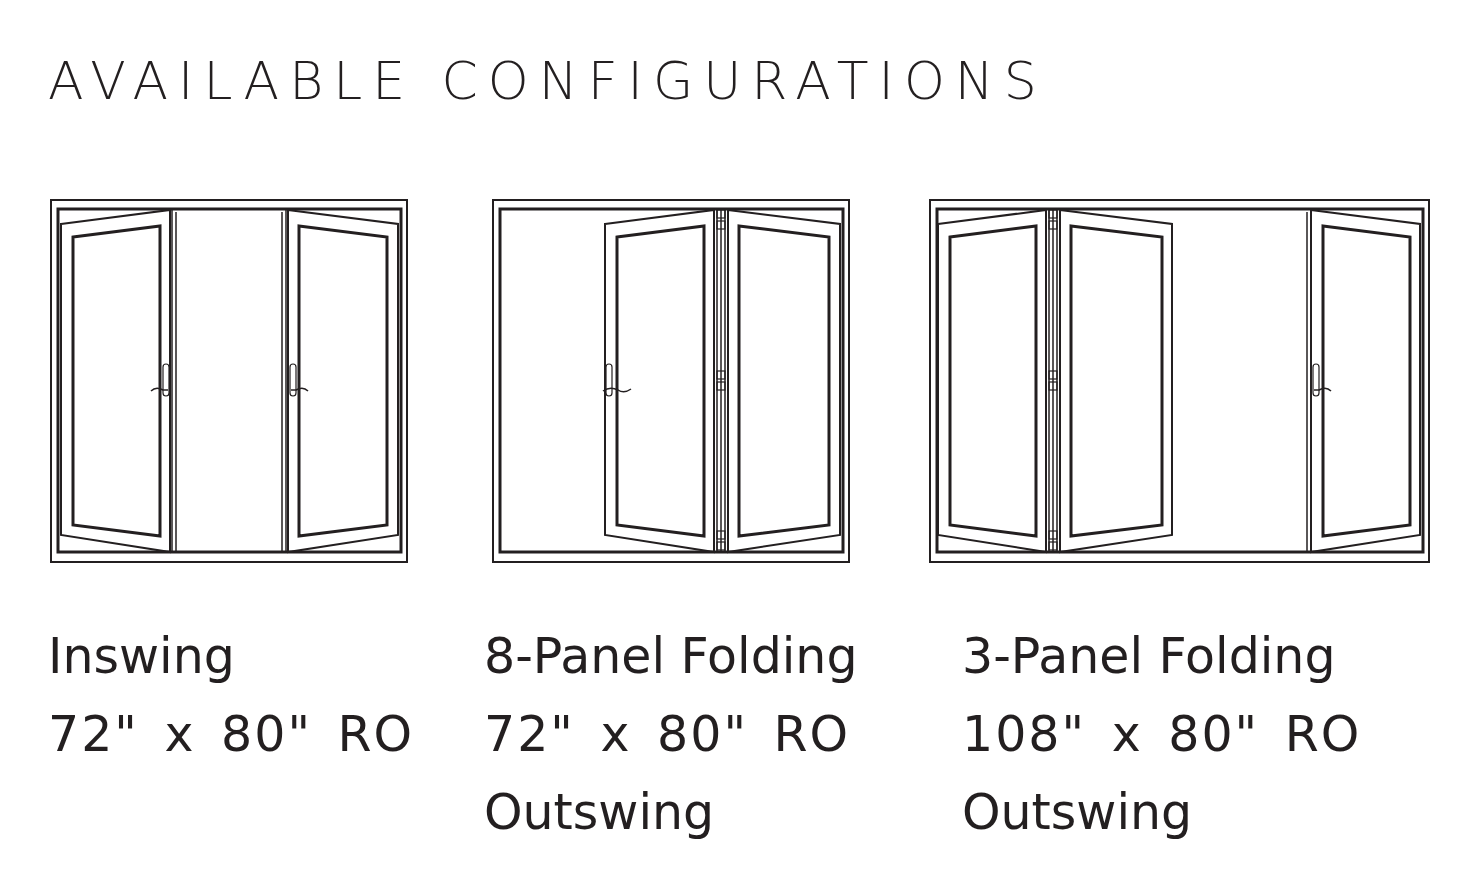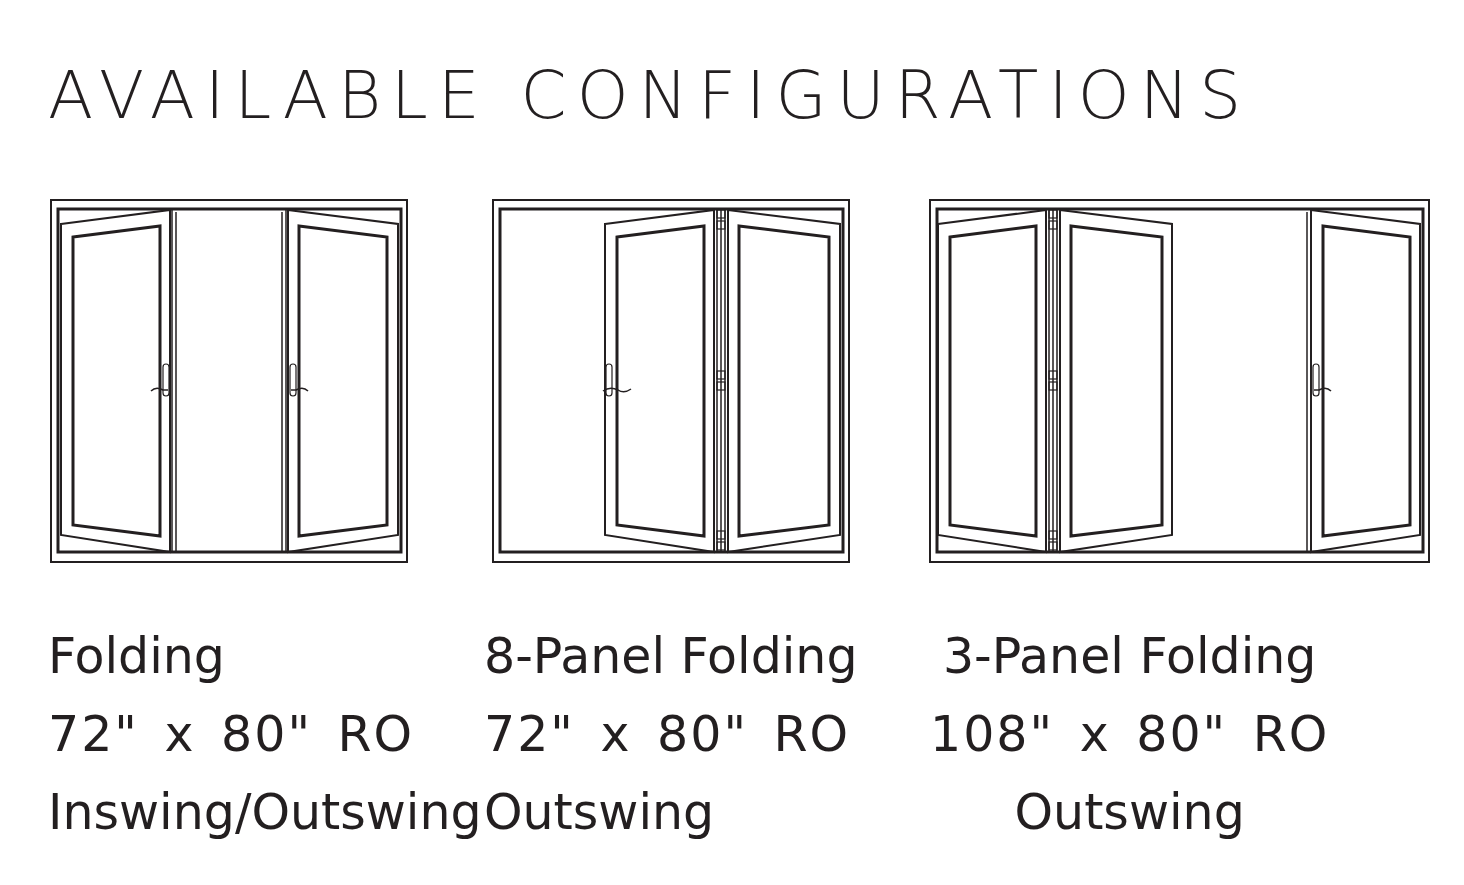--- a/index.html
+++ b/index.html
@@ -1,17 +1,17 @@
 <!DOCTYPE html>
 <html><head>
   <meta charset="utf-8">
   <style>
     html, body { margin: 0; padding: 0; background: #ffffff; }
     body { width: 1464px; height: 885px; position: relative; overflow: hidden; color: #231f20; font-family: "DejaVu Sans", sans-serif; }
-    .title { position: absolute; left: 48px; top: 56px; font-size: 66px; font-weight: 300; letter-spacing: 10px; line-height: 80px; white-space: nowrap; }
+    .title { position: absolute; left: 48px; top: 41px; font-size: 52px; font-weight: 300; letter-spacing: 10px; line-height: 80px; white-space: nowrap; }
     .diagram { position: absolute; top: 196px; }
     .diagram svg { display: block; }
     .caption { position: absolute; top: 618px; white-space: nowrap; font-size: 49px; line-height: 78px; }
     .caption div { height: 78px; }
     .caption .dims { letter-spacing: 2px; word-spacing: 8px; }
   </style>
 </head>
 <body>
 
 <div class="title">AVAILABLE CONFIGURATIONS</div>
@@ -100,28 +100,27 @@
       <line x1="1307" y1="212" x2="1307" y2="552" stroke-width="1.5"></line>
       <polygon points="1311,210 1420,224 1420,535 1311,552" stroke-width="2"></polygon>
       <polygon points="1323,226 1410,237 1410,525 1323,536" stroke-width="3"></polygon>
       <rect x="1313" y="364" width="6" height="32" rx="3" stroke-width="1.2"></rect>
       <path d="M1331,391 Q1326,386 1319,390 L1314,390" stroke-width="1.5"></path>
     </g>
   </svg>
 </div>
 
 <div class="caption" style="left:48px;">
-  <div>Folding</div>
+  <div>Inswing</div>
   <div class="dims">72" x 80" RO</div>
-  <div>Inswing/Outswing</div>
 </div>
 
 <div class="caption" style="left:484px;">
   <div>8-Panel Folding</div>
   <div class="dims">72" x 80" RO</div>
   <div>Outswing</div>
 </div>
 
-<div class="caption" style="left:930px;text-align:center;">
+<div class="caption" style="left:962px;">
   <div>3-Panel Folding</div>
   <div class="dims">108" x 80" RO</div>
   <div>Outswing</div>
 </div>
 
 </body></html>

